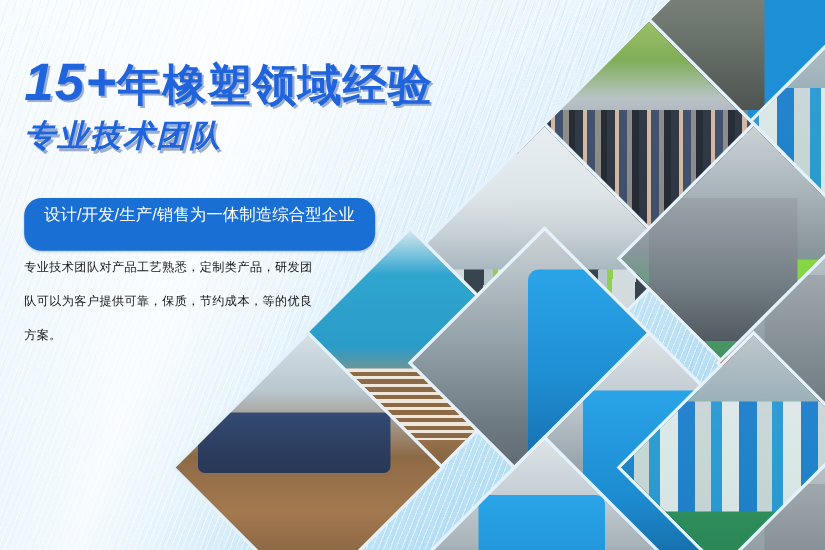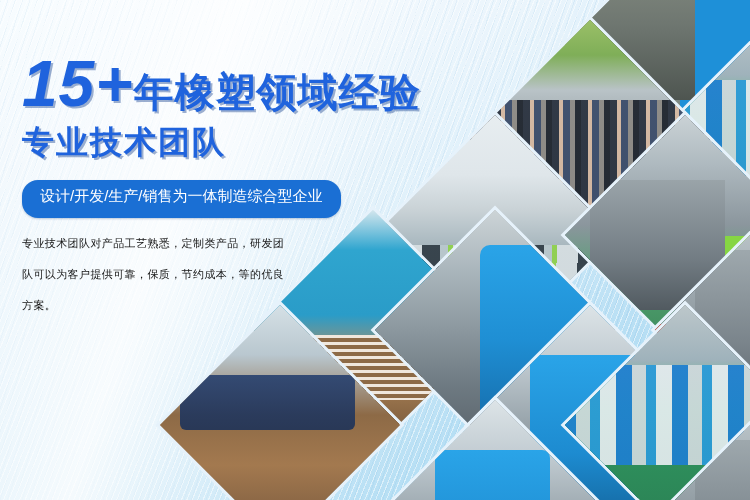--- a/index.html
+++ b/index.html
@@ -98,27 +98,27 @@
      box-shadow:-70px 60px 0 -14px #c0392b, 94px 40px 0 -18px #2f6f3e;}
 
   
   #left-pane{position:absolute;left:0;top:0;width:420px;height:500px;}
   #headline{position:absolute;left:22px;top:52px;width:430px;}
   .hl-line{
     font-weight:bold;color:#1f63dd;line-height:1.02;white-space:nowrap;
     text-shadow:2px 2px 0 rgba(40,80,150,.45);
   }
   #hl1{font-size:0px;}
-  #hl1 .num{font-size:64px;font-style:italic;letter-spacing:1px;}
+  #hl1 .num{font-size:48px;font-style:italic;letter-spacing:1px;}
   #hl1 .cn{font-size:40px;letter-spacing:1px;}
-  #hl2{font-size:32px;margin-top:9px;letter-spacing:2px;}
+  #hl2{font-size:28px;margin-top:9px;letter-spacing:2px;font-style:italic;}
 
   #pill{
     position:absolute;left:22px;top:180px;
-    height:38px;line-height:31px;padding:0 18px;
+    height:48px;line-height:31px;padding:0 18px;
     background:#1a6fd4;color:#ffffff;border-radius:16px;
     font-size:15px;white-space:nowrap;
     box-shadow:0 1px 2px rgba(20,60,120,.25);
   }
   #body-copy{
     position:absolute;left:22px;top:228px;width:268px;
     color:#151515;font-size:11px;line-height:31px;letter-spacing:.4px;
   }
 </style>
 </head>

